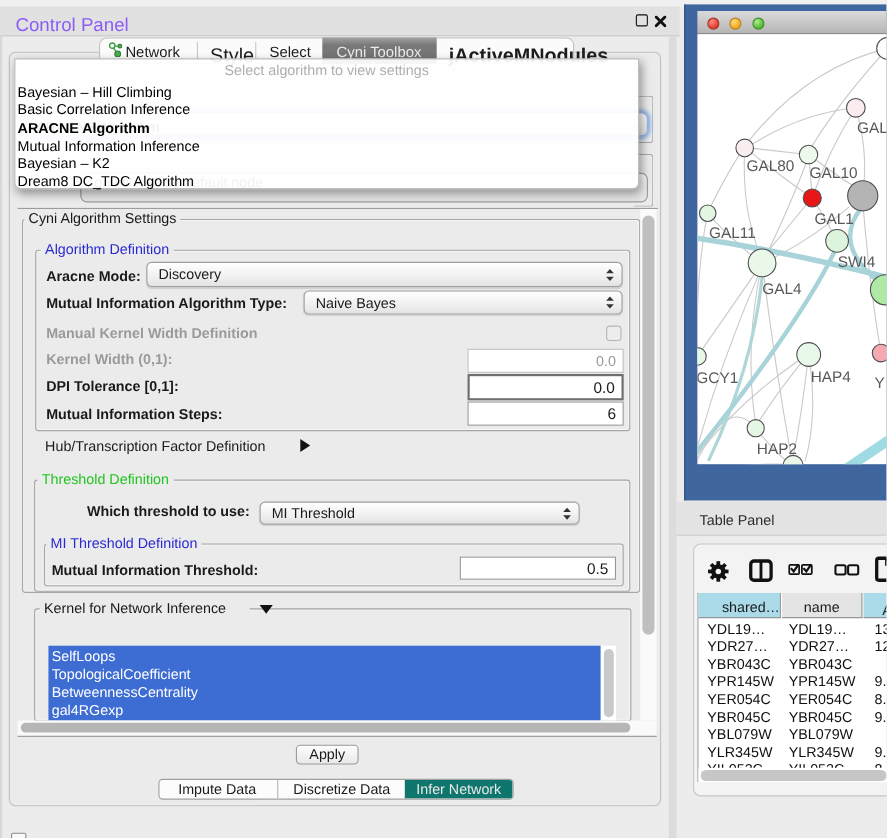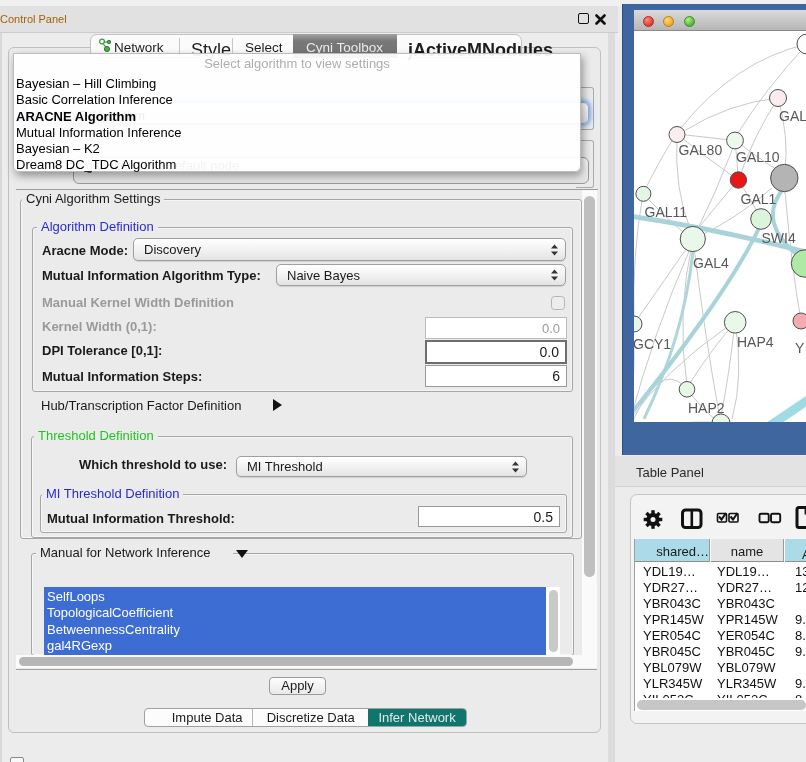--- a/index.html
+++ b/index.html
@@ -8,21 +8,21 @@
 .gtitle{position:absolute;background:#ebebeb;padding:0 4px;line-height:13px;}
 .fld{position:absolute;background:#fff;border:1px solid #999;text-align:right;padding:0 6px;display:flex;align-items:center;justify-content:flex-end;}
 .combo{position:absolute;background:linear-gradient(#ffffff,#ededed 70%,#e2e2e2);border:1px solid #9f9f9f;border-radius:5px;display:flex;align-items:center;padding-left:10px;box-shadow:0 1px 1px rgba(0,0,0,.12);}
 .carets{position:absolute;right:6px;top:50%;transform:translateY(-50%);width:9px;height:12px;}
 .blab{position:absolute;font-weight:bold;white-space:nowrap;}
 </style></head><body>
 
 <div class="abs" style="left:0;top:0;width:2px;height:762px;background:#d8d8d8;"></div>
 <div class="abs" style="left:0;top:0;width:806px;height:6px;background:#f0f0f0;"></div>
 <div class="abs" style="left:0;top:6px;width:618px;height:27px;background:#e1e1e1;border-bottom:1px solid #cbcbcb;"></div>
-<div class="abs" style="left:0;top:13px;font-size:11px;color:#a16207;">Control Panel</div>
+<div class="abs" style="left:14px;top:13px;font-size:17px;color:#8b5cf6;">Control Panel</div>
 <div class="abs" style="left:578px;top:13px;width:11px;height:11px;border:1.5px solid #111;border-radius:2px;"></div>
 <svg class="abs" style="left:595px;top:14px;" width="11" height="11" viewBox="0 0 11 11">
     <path d="M1.5,1.5 L9.5,9.5 M9.5,1.5 L1.5,9.5" stroke="#111" stroke-width="2.6" stroke-linecap="round"></path>
   </svg>
 
 <div class="abs" style="left:608px;top:33px;width:7px;height:729px;background:#dcdcdc;"></div>
 
 <div class="abs" style="left:8px;top:47px;width:593px;height:686px;background:#ebebeb;border:1px solid #c0c0c0;border-radius:6px;"></div>
 
 <div class="abs" style="left:90px;top:34px;width:432px;height:24px;background:#fbfbfb;border:1px solid #c2c2c2;border-radius:7px;"></div>
@@ -91,39 +91,39 @@
       <path d="M1 7.5 L4.5 11.5 L8 7.5 Z" fill="#333"></path>
     </svg></div>
 
 <div class="grp" style="left:40px;top:494px;width:527px;height:39px;"></div>
 <div class="gtitle" style="left:42px;top:487px;color:#2a2ad2;">MI Threshold Definition</div>
 
 <div class="blab" style="left:47px;top:511px;">Mutual Information Threshold:</div>
 <div class="fld" style="left:418px;top:506px;width:142px;height:21px;font-size:14px;">0.5</div>
 
 <div class="grp" style="left:31px;top:553px;width:543px;height:103px;"></div>
-<div class="gtitle" style="left:36px;top:546px;padding-right:22px;">Manual for Network Inference</div>
+<div class="gtitle" style="left:36px;top:546px;padding-right:22px;">Kernel for Network Inference</div>
 <div class="abs" style="left:236px;top:550px;width:0;height:0;border-top:8px solid #111;border-left:6.5px solid transparent;border-right:6.5px solid transparent;"></div>
 
 <div class="blab" style="left:46px;top:590px;">Data Attributes</div>
 <div class="abs" style="left:44px;top:587px;width:516px;height:68px;background:#fff;"></div>
 <div class="abs" style="left:44px;top:587px;width:502px;height:68px;background:#3d6cd3;color:#fff;font-size:13px;line-height:16.4px;padding:2px 0 0 3px;overflow:hidden;">SelfLoops<br>TopologicalCoefficient<br>BetweennessCentrality<br>gal4RGexp</div>
 <div class="abs" style="left:549px;top:590px;width:9px;height:62px;background:#c9c9c9;border-radius:5px;"></div>
 
 <div class="abs" style="left:582px;top:190px;width:15px;height:465px;background:#fafafa;"></div>
 <div class="abs" style="left:584px;top:196px;width:11px;height:381px;background:#bfbfbf;border-radius:6px;"></div>
 <div class="abs" style="left:16px;top:655px;width:566px;height:13px;background:#fafafa;"></div>
 <div class="abs" style="left:19px;top:657px;width:554px;height:9px;background:#b6b6b6;border-radius:5px;"></div>
 <div class="abs" style="left:582px;top:655px;width:15px;height:13px;background:#fafafa;"></div>
 <div class="abs" style="left:16px;top:669px;width:581px;height:1px;background:#a0a0a0;"></div>
 
 <div class="abs" style="left:269px;top:677px;width:57px;height:18px;background:linear-gradient(#fdfdfd,#e9e9e9);border:1px solid #9a9a9a;border-radius:4px;text-align:center;line-height:16px;font-size:13px;">Apply</div>
 
 <div class="abs" style="left:144px;top:708px;width:323px;height:19px;background:#fcfcfc;border:1px solid #a0a0a0;border-radius:4px;overflow:hidden;display:flex;">
- <div style="width:97px;text-align:center;line-height:17px;border-right:1px solid #b5b5b5;margin-left:17px;">Impute Data</div>
+ <div style="width:97px;line-height:17px;border-right:1px solid #b5b5b5;margin-left:17px;">Impute Data</div>
  <div style="width:122px;text-align:center;line-height:17px;">Discretize Data</div>
  <div style="width:104px;text-align:center;line-height:17px;background:#0f766e;color:#e8e8e8;">Infer Network</div>
 </div>
 
 <div class="abs" style="left:13px;top:53px;width:568px;height:119px;background:rgba(255,255,255,.93);border:1px solid #bbb;border-radius:0 0 6px 6px;box-shadow:2px 4px 9px rgba(0,0,0,.38);"></div>
 <div class="abs" style="left:13px;top:56px;width:568px;text-align:center;color:#aeaeae;font-size:13px;">Select algorithm to view settings</div>
 <div class="abs" style="left:16px;top:76px;width:560px;font-size:13px;line-height:16.3px;color:#000;">Bayesian – Hill Climbing<br>Basic Correlation Inference<br><b>ARACNE Algorithm</b><br>Mutual Information Inference<br>Bayesian – K2<br>Dream8 DC_TDC Algorithm</div>
 
 <div class="abs" style="left:10px;top:757px;width:14px;height:12px;background:#f8f8f8;border:1px solid #8a8a8a;border-radius:2px;"></div>
 

